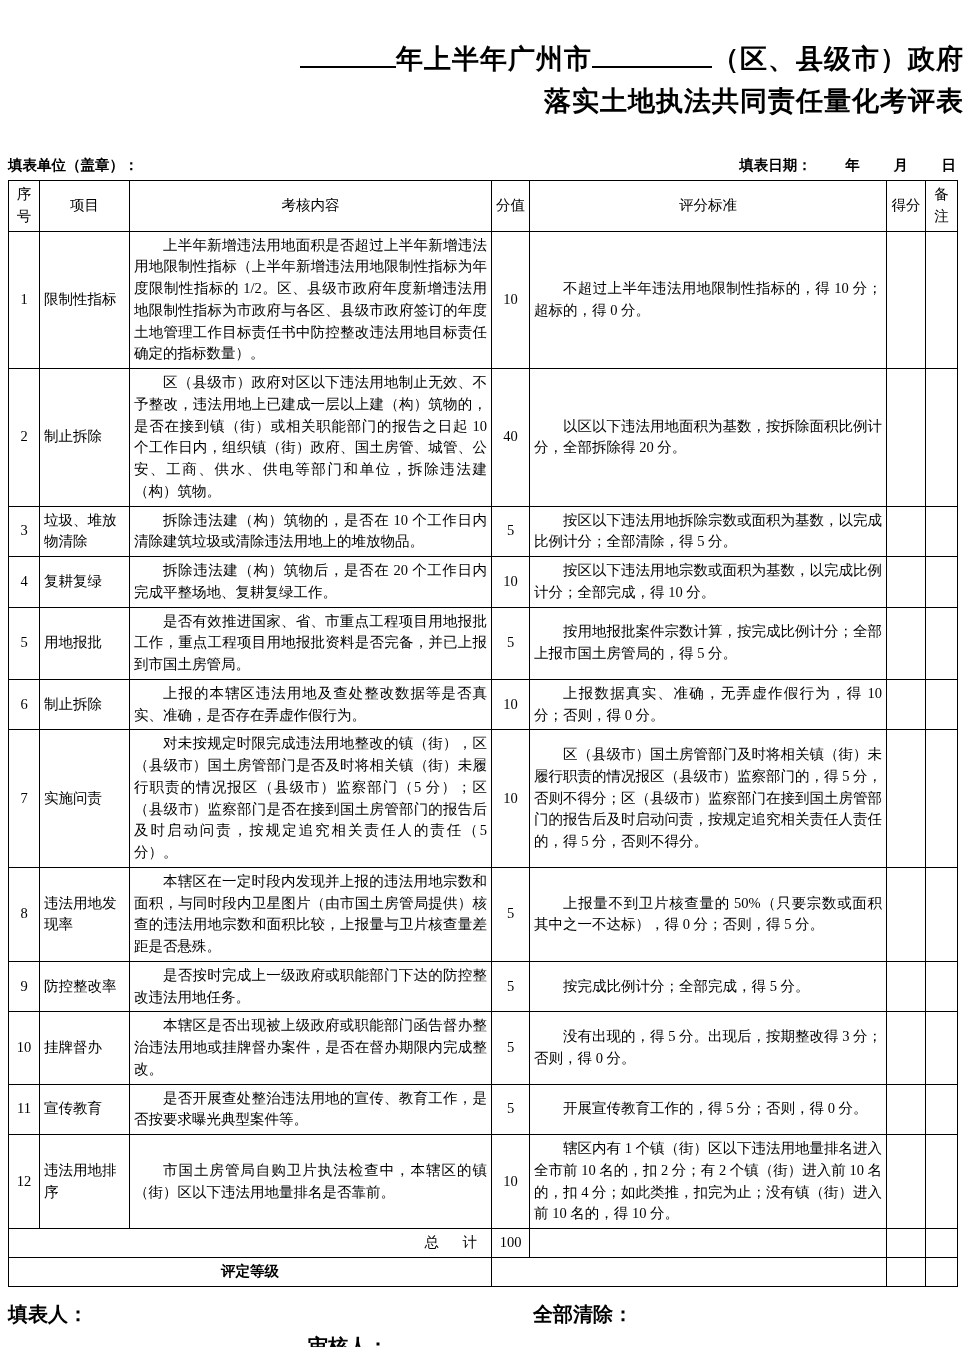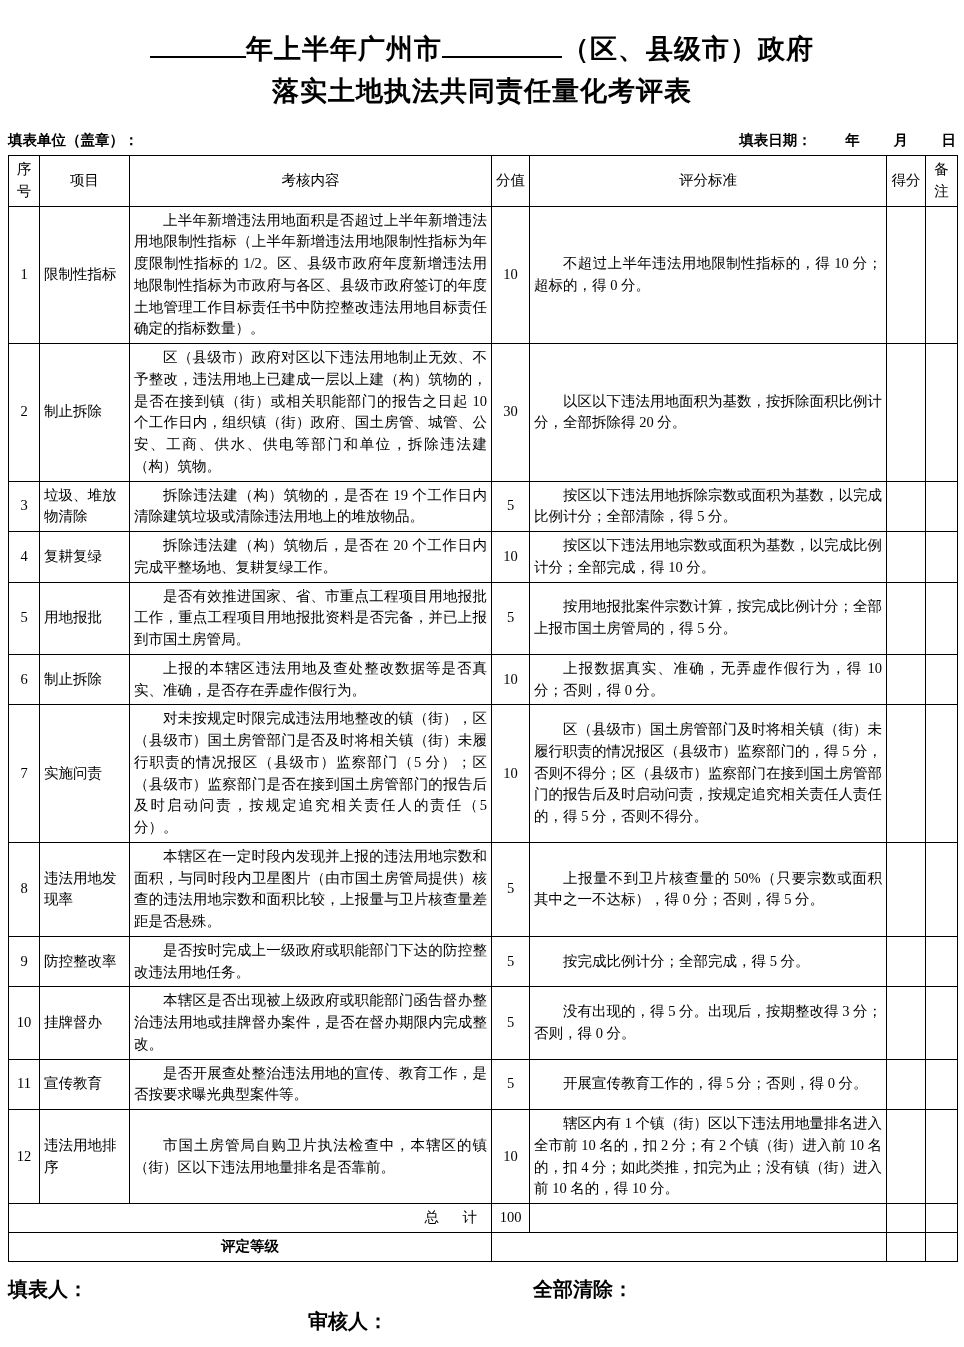--- a/index.html
+++ b/index.html
@@ -19,22 +19,22 @@
   .page {
     width: 964px;
     height: 1347px;
     box-sizing: border-box;
     padding: 0;
     position: relative;
   }
 
   
   .title-block {
-    text-align: center;
-    padding-top: 28px;
+    text-align: right;
+    padding-top: 38px;
   }
   .title-line {
     font-size: 27px;
     font-weight: bold;
     letter-spacing: 1px;
     line-height: 42px;
     white-space: nowrap;
   }
   .blank-underline {
     display: inline-block;
@@ -44,21 +44,21 @@
   .u-year { width: 96px; }
   .u-dist { width: 120px; }
 
   
   .meta-row {
     display: flex;
     justify-content: space-between;
     align-items: flex-start;
     font-size: 14.5px;
     font-weight: bold;
-    margin: 19px 8px 5px 8px;
+    margin: 34px 8px 5px 8px;
   }
   .meta-right span { margin-left: 30px; }
   .meta-right .lbl { margin-left: 0; }
 
   
   table.form {
     border-collapse: collapse;
     table-layout: fixed;
     width: 949px;
     margin: 0 0 0 8px;
@@ -196,29 +196,29 @@
           <td class="content">上半年新增违法用地面积是否超过上半年新增违法用地限制性指标（上半年新增违法用地限制性指标为年度限制性指标的 1/2。区、县级市政府年度新增违法用地限制性指标为市政府与各区、县级市政府签订的年度土地管理工作目标责任书中防控整改违法用地目标责任确定的指标数量）。</td>
           <td class="score">10</td>
           <td class="std">不超过上半年违法用地限制性指标的，得 10 分；超标的，得 0 分。</td>
           <td class="got"></td>
           <td class="note"></td>
         </tr>
         <tr>
           <td class="no">2</td>
           <td class="item">制止拆除</td>
           <td class="content">区（县级市）政府对区以下违法用地制止无效、不予整改，违法用地上已建成一层以上建（构）筑物的，是否在接到镇（街）或相关职能部门的报告之日起 10 个工作日内，组织镇（街）政府、国土房管、城管、公安、工商、供水、供电等部门和单位，拆除违法建（构）筑物。</td>
-          <td class="score">30</td>
+          <td class="score">40</td>
           <td class="std">以区以下违法用地面积为基数，按拆除面积比例计分，全部拆除得 20 分。</td>
           <td class="got"></td>
           <td class="note"></td>
         </tr>
         <tr>
           <td class="no">3</td>
           <td class="item">垃圾、堆放物清除</td>
-          <td class="content">拆除违法建（构）筑物的，是否在 19 个工作日内清除建筑垃圾或清除违法用地上的堆放物品。</td>
+          <td class="content">拆除违法建（构）筑物的，是否在 10 个工作日内清除建筑垃圾或清除违法用地上的堆放物品。</td>
           <td class="score">5</td>
           <td class="std">按区以下违法用地拆除宗数或面积为基数，以完成比例计分；全部清除，得 5 分。</td>
           <td class="got"></td>
           <td class="note"></td>
         </tr>
         <tr>
           <td class="no">4</td>
           <td class="item">复耕复绿</td>
           <td class="content">拆除违法建（构）筑物后，是否在 20 个工作日内完成平整场地、复耕复绿工作。</td>
           <td class="score">10</td>

